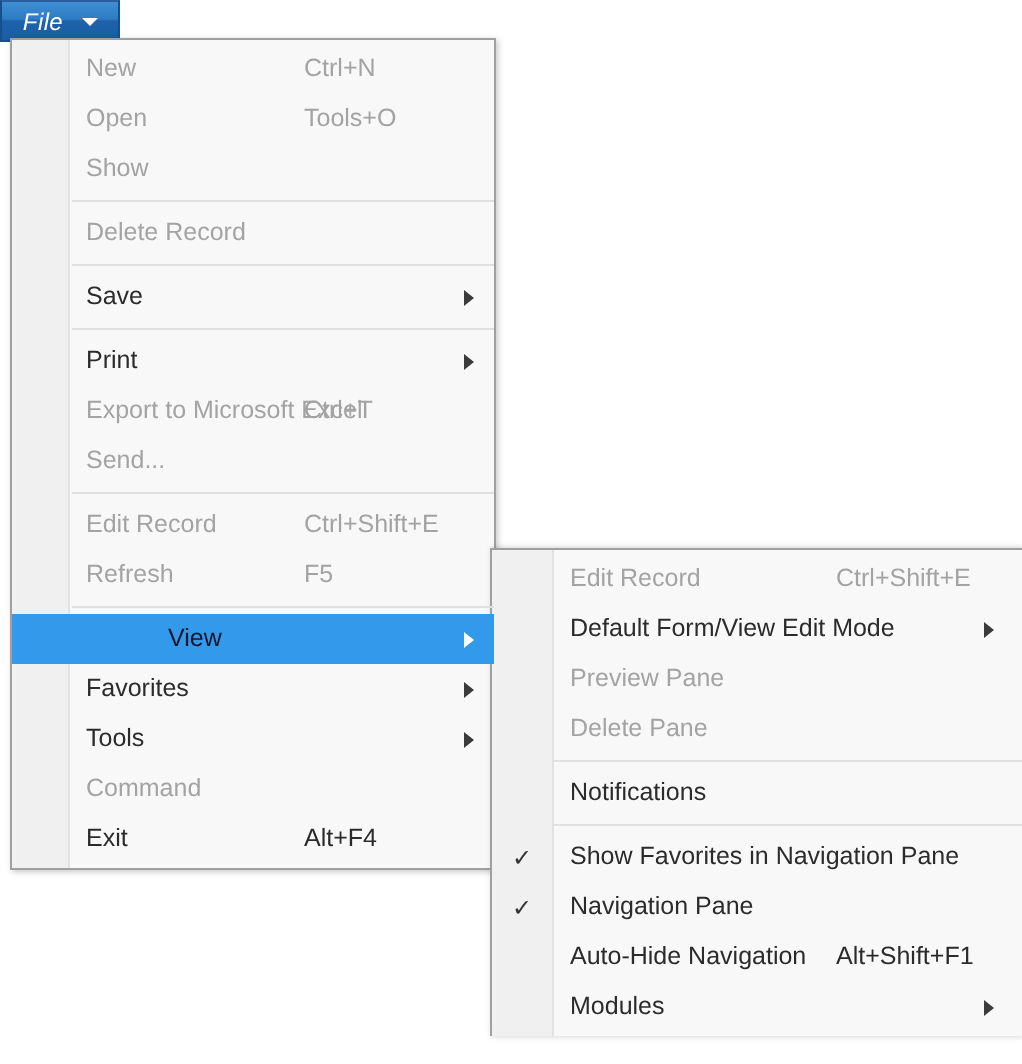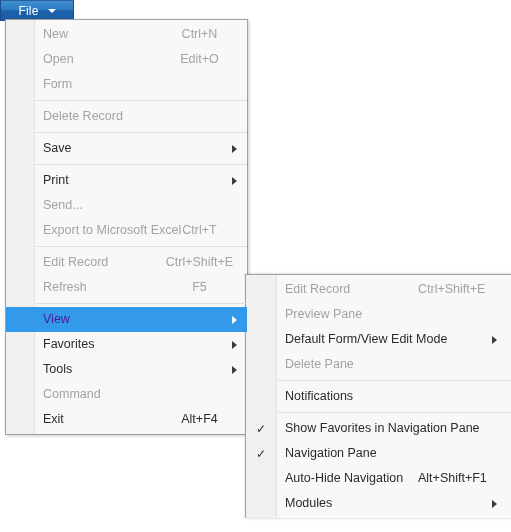--- a/index.html
+++ b/index.html
@@ -18,30 +18,31 @@
   
   #ribbon-bar {
     position: absolute;
     left: 0; top: 0;
     width: 511px; height: 21px;
     background: #ffffff;
   }
   #file-button {
     position: absolute;
     left: 0; top: 0;
-    width: 74px; height: 21px;
+    width: 60px; height: 21px;
     background: linear-gradient(to bottom, #3f8fd2 0%, #2e7cc4 45%, #1d63ab 50%, #1a5ca2 100%);
     border: 1px solid #164f8c;
     border-top-color: #2a5f9e;
     box-sizing: border-box;
     display: flex;
     align-items: center;
     justify-content: center;
     gap: 9px;
     cursor: default;
+    font-style: italic;
   }
   #file-button .file-label {
     color: #ffffff;
     font-size: 12px;
     line-height: 12px;
     letter-spacing: 0.2px;
   }
   #file-button .caret {
     width: 0; height: 0;
     border-left: 4px solid transparent;
@@ -107,37 +108,37 @@
   }
   .mi .submenu-arrow {
     position: absolute;
     width: 0; height: 0;
     border-top: 4px solid transparent;
     border-bottom: 4px solid transparent;
     border-left: 5px solid #3b3b3b;
   }
   .mi.highlight .submenu-arrow { border-left-color: #ffffff; }
   .mi.highlight .mi-label,
-  .mi.highlight .mi-accel { color: #4c1d95; }
+  .mi.highlight .mi-accel { color: #0f172a; margin-left: 41px; }
 
   .sep {
     position: relative;
     height: 1px;
     background: #e0e0e0;
     z-index: 2;
   }
 
   
   #file-menu {
     left: 5px;
     top: 19px;
     width: 243px;
   }
   #file-menu .mi .mi-label { left: 37px; }
-  #file-menu .mi .mi-accel { right: 0; width: 95px; text-align: center; }
+  #file-menu .mi .mi-accel { right: 0; width: 95px; text-align: left; }
   #file-menu .mi .submenu-arrow { right: 10px; }
   #file-menu .sep { margin: 3px 0 3px 30px; }
 
   
   #view-menu {
     left: 245px;
     top: 274px;
     width: 266px;
     border-right: none;
     border-bottom: none;
@@ -161,45 +162,45 @@
 
 <div class="menu" id="file-menu">
   <div class="gutter"></div>
   <div class="menu-inner" id="file-menu-inner">
       <div class="mi disabled">
         <span class="mi-label">New</span>
         <span class="mi-accel">Ctrl+N</span>
       </div>
       <div class="mi disabled">
         <span class="mi-label">Open</span>
-        <span class="mi-accel">Edit+O</span>
-      </div>
-      <div class="mi disabled">
-        <span class="mi-label">Form</span>
+        <span class="mi-accel">Tools+O</span>
+      </div>
+      <div class="mi disabled">
+        <span class="mi-label">Show</span>
       </div>
       <div class="sep"></div>
       <div class="mi disabled">
         <span class="mi-label">Delete Record</span>
       </div>
       <div class="sep"></div>
       <div class="mi enabled">
         <span class="mi-label">Save</span>
         <span class="submenu-arrow"></span>
       </div>
       <div class="sep"></div>
       <div class="mi enabled">
         <span class="mi-label">Print</span>
         <span class="submenu-arrow"></span>
-      </div>
-      <div class="mi disabled">
-        <span class="mi-label">Send...</span>
       </div>
       <div class="mi disabled">
         <span class="mi-label">Export to Microsoft Excel</span>
         <span class="mi-accel">Ctrl+T</span>
+      </div>
+      <div class="mi disabled">
+        <span class="mi-label">Send...</span>
       </div>
       <div class="sep"></div>
       <div class="mi disabled">
         <span class="mi-label">Edit Record</span>
         <span class="mi-accel">Ctrl+Shift+E</span>
       </div>
       <div class="mi disabled">
         <span class="mi-label">Refresh</span>
         <span class="mi-accel">F5</span>
       </div>
@@ -226,26 +227,26 @@
     </div>
 </div>
 
 <div class="menu" id="view-menu">
   <div class="gutter"></div>
   <div class="menu-inner" id="view-menu-inner">
       <div class="mi disabled">
         <span class="mi-label">Edit Record</span>
         <span class="mi-accel">Ctrl+Shift+E</span>
       </div>
+      <div class="mi enabled">
+        <span class="mi-label">Default Form/View Edit Mode</span>
+        <span class="submenu-arrow"></span>
+      </div>
       <div class="mi disabled">
         <span class="mi-label">Preview Pane</span>
-      </div>
-      <div class="mi enabled">
-        <span class="mi-label">Default Form/View Edit Mode</span>
-        <span class="submenu-arrow"></span>
       </div>
       <div class="mi disabled">
         <span class="mi-label">Delete Pane</span>
       </div>
       <div class="sep"></div>
       <div class="mi enabled">
         <span class="mi-label">Notifications</span>
       </div>
       <div class="sep"></div>
       <div class="mi enabled">

